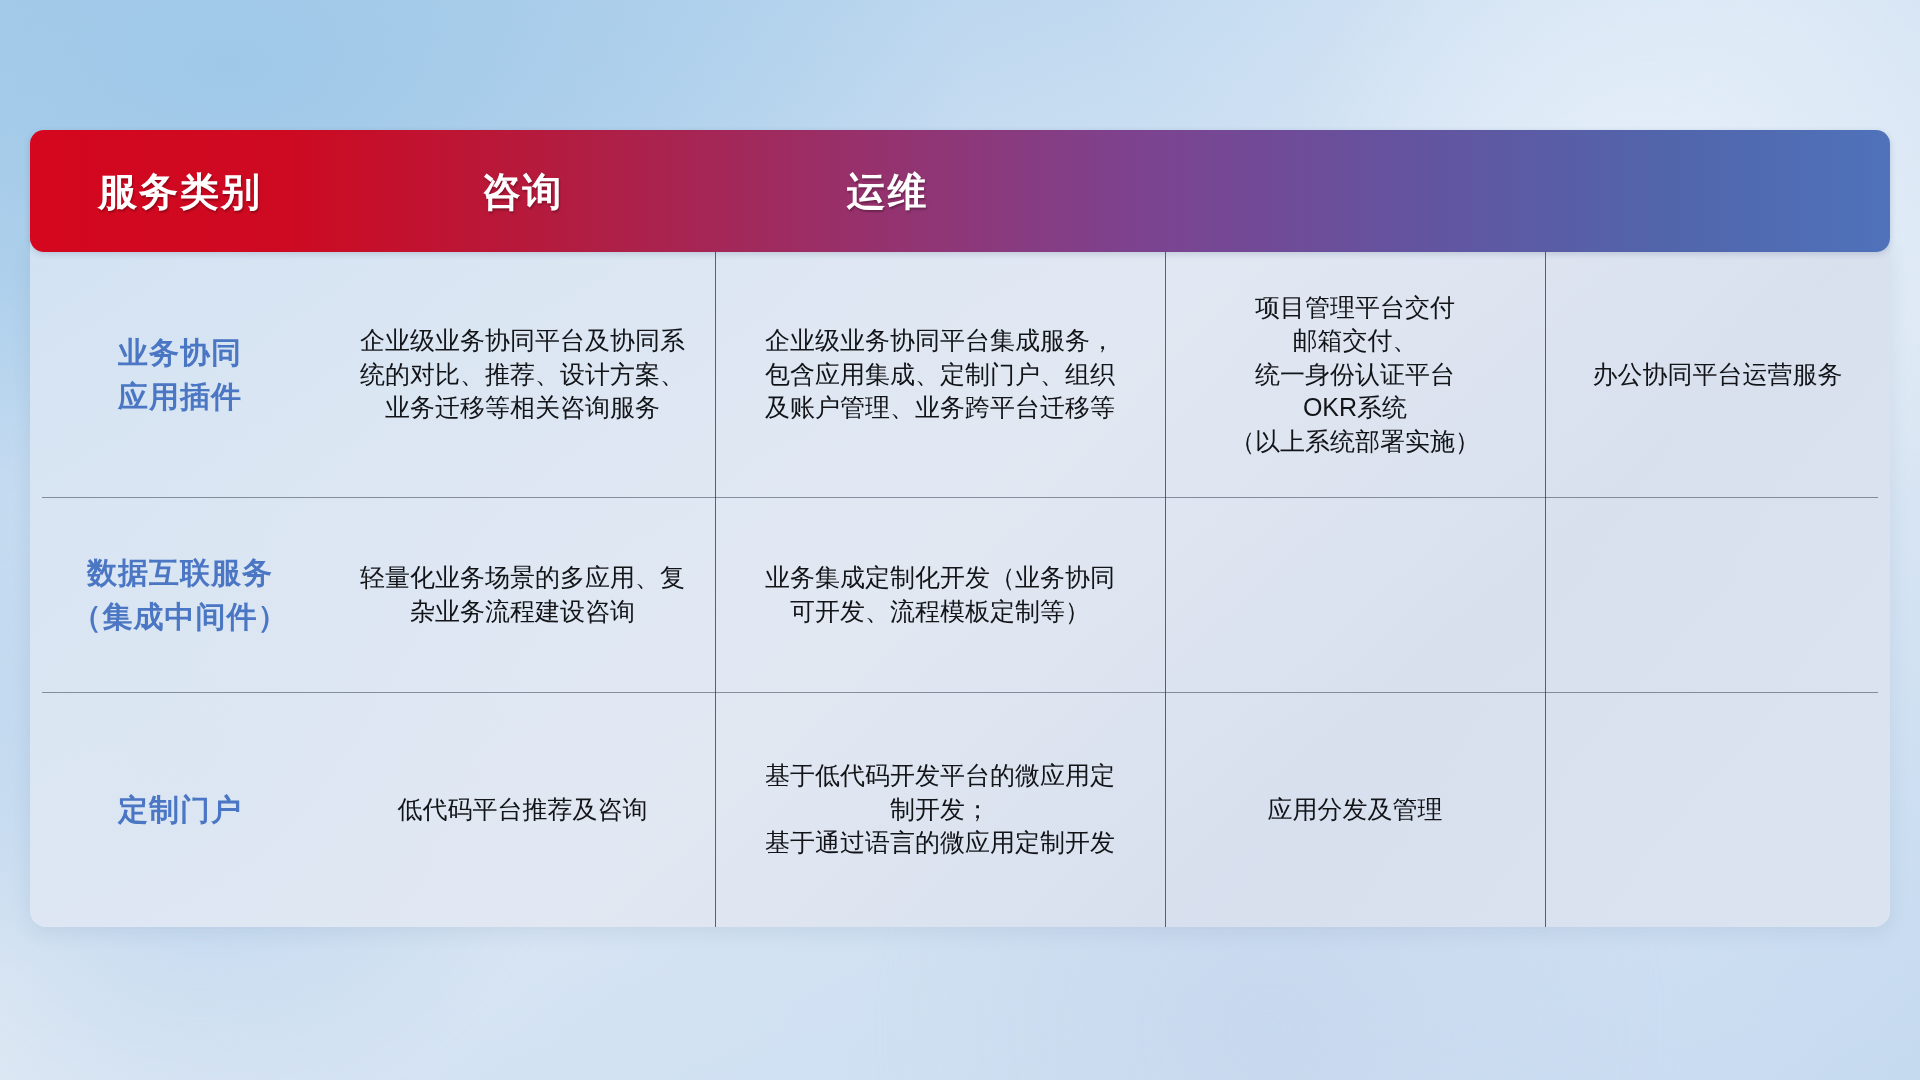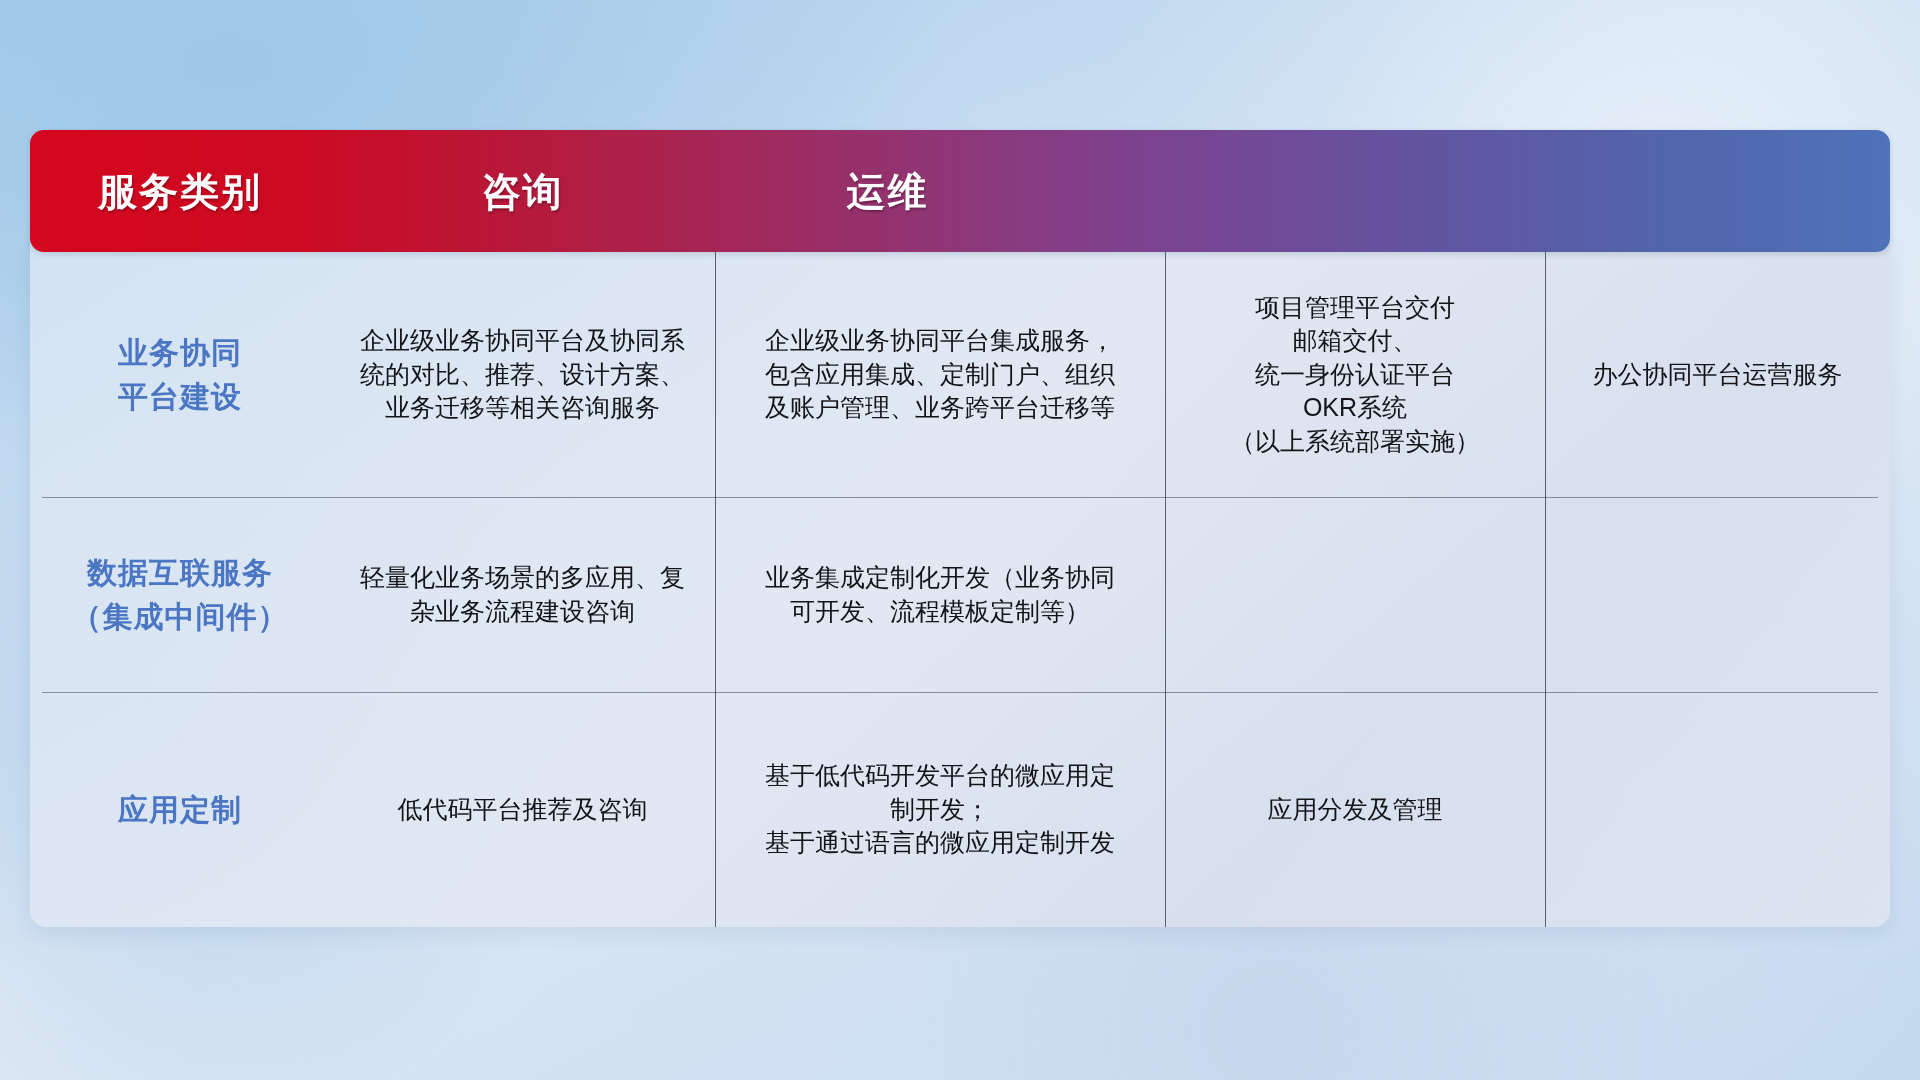--- a/index.html
+++ b/index.html
@@ -176,21 +176,21 @@
   <div id="table-header">
     <div class="th c0">服务类别</div>
     <div class="th c1">咨询</div>
     <div class="th c4">运维</div>
   </div>
 
   <div id="table-body">
 
     <div class="row r0">
       <div class="cell c0 cat nosep">业务协同
-平台建设</div>
+应用插件</div>
       <div class="cell c1 nosep">企业级业务协同平台及协同系
 统的对比、推荐、设计方案、
 业务迁移等相关咨询服务</div>
       <div class="cell c2 sep">企业级业务协同平台集成服务，
 包含应用集成、定制门户、组织
 及账户管理、业务跨平台迁移等</div>
       <div class="cell c3 sep">项目管理平台交付
 邮箱交付、
 统一身份认证平台
 OKR系统
@@ -203,21 +203,21 @@
 （集成中间件）</div>
       <div class="cell c1 nosep">轻量化业务场景的多应用、复
 杂业务流程建设咨询</div>
       <div class="cell c2 sep">业务集成定制化开发（业务协同
 可开发、流程模板定制等）</div>
       <div class="cell c3 sep"></div>
       <div class="cell c4 sep"></div>
     </div>
 
     <div class="row r2">
-      <div class="cell c0 cat nosep">应用定制</div>
+      <div class="cell c0 cat nosep">定制门户</div>
       <div class="cell c1 nosep">低代码平台推荐及咨询</div>
       <div class="cell c2 sep">基于低代码开发平台的微应用定
 制开发；
 基于通过语言的微应用定制开发</div>
       <div class="cell c3 sep">应用分发及管理</div>
       <div class="cell c4 sep"></div>
     </div>
 
   </div>
 </div>

